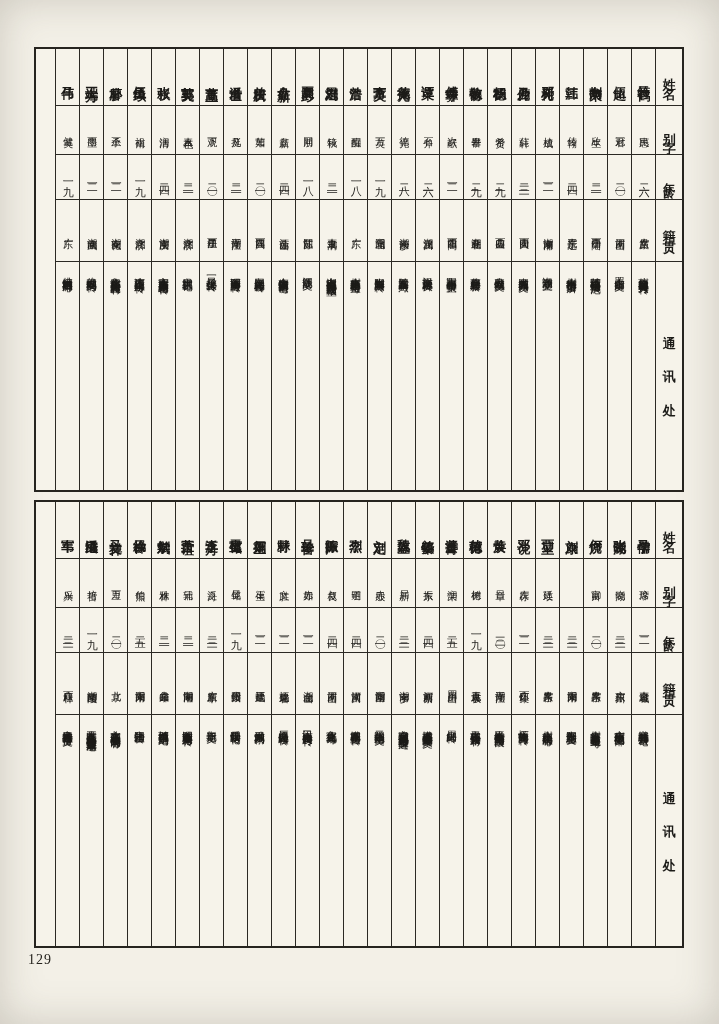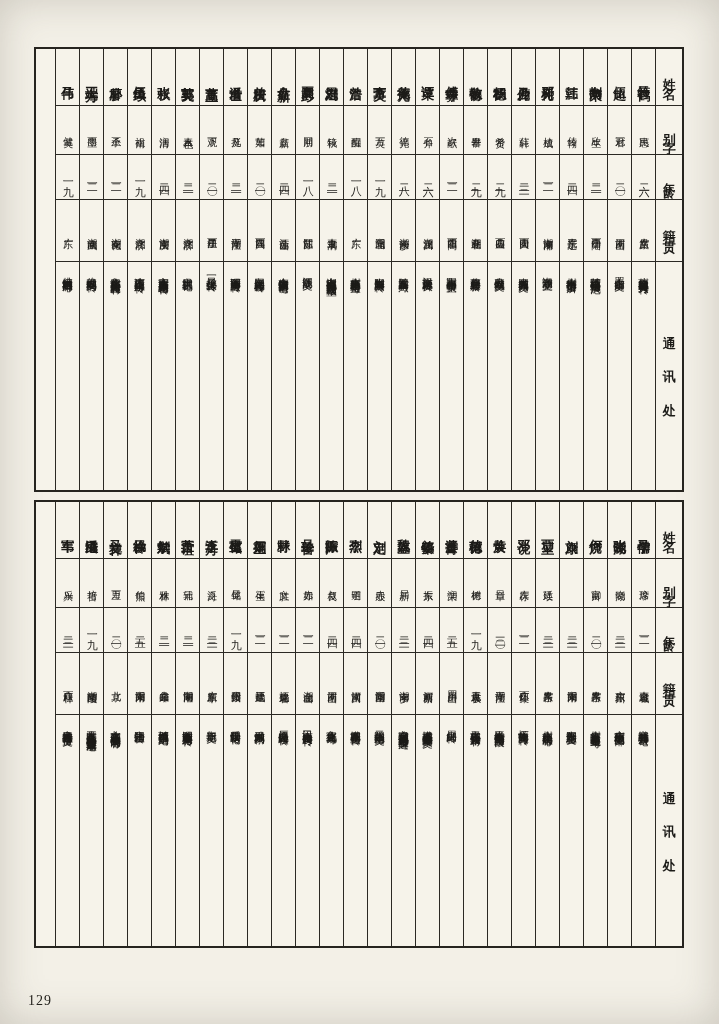--- a/index.html
+++ b/index.html
@@ -71,21 +71,20 @@
   .h-age      { font-size:12px; letter-spacing:5px;  }
   .h-origin   { font-size:13px; letter-spacing:11px; }
   .h-address  { font-size:13px; letter-spacing:34px; justify-content:center; padding-top:0; }
 
   .page-number {
     position:absolute;
     left:28px; top:952px;
     font-size:14px;
     letter-spacing:1px;
     color:#24221d;
-    margin-top:41px;
   }
 </style>
 </head>
 <body>
 
 <div class="page">
   <div class="reg-table top">
       <div class="col header-col">
         <div class="cell r-name h-name">姓名</div>
         <div class="cell r-courtesy h-courtesy">别字</div>

